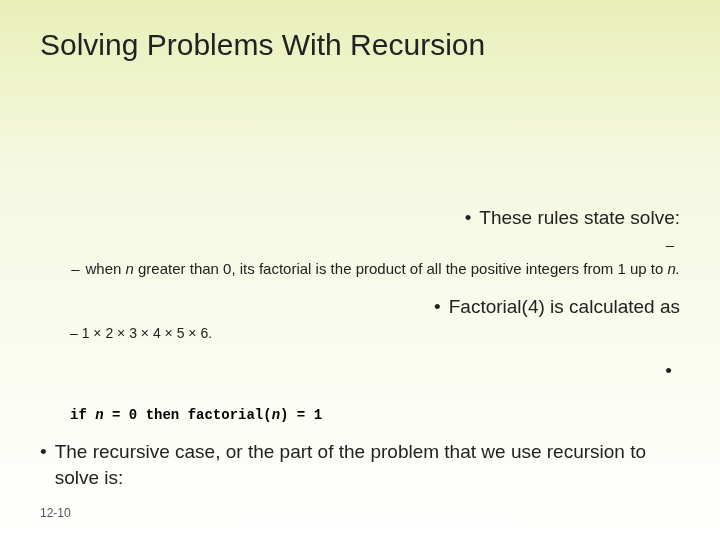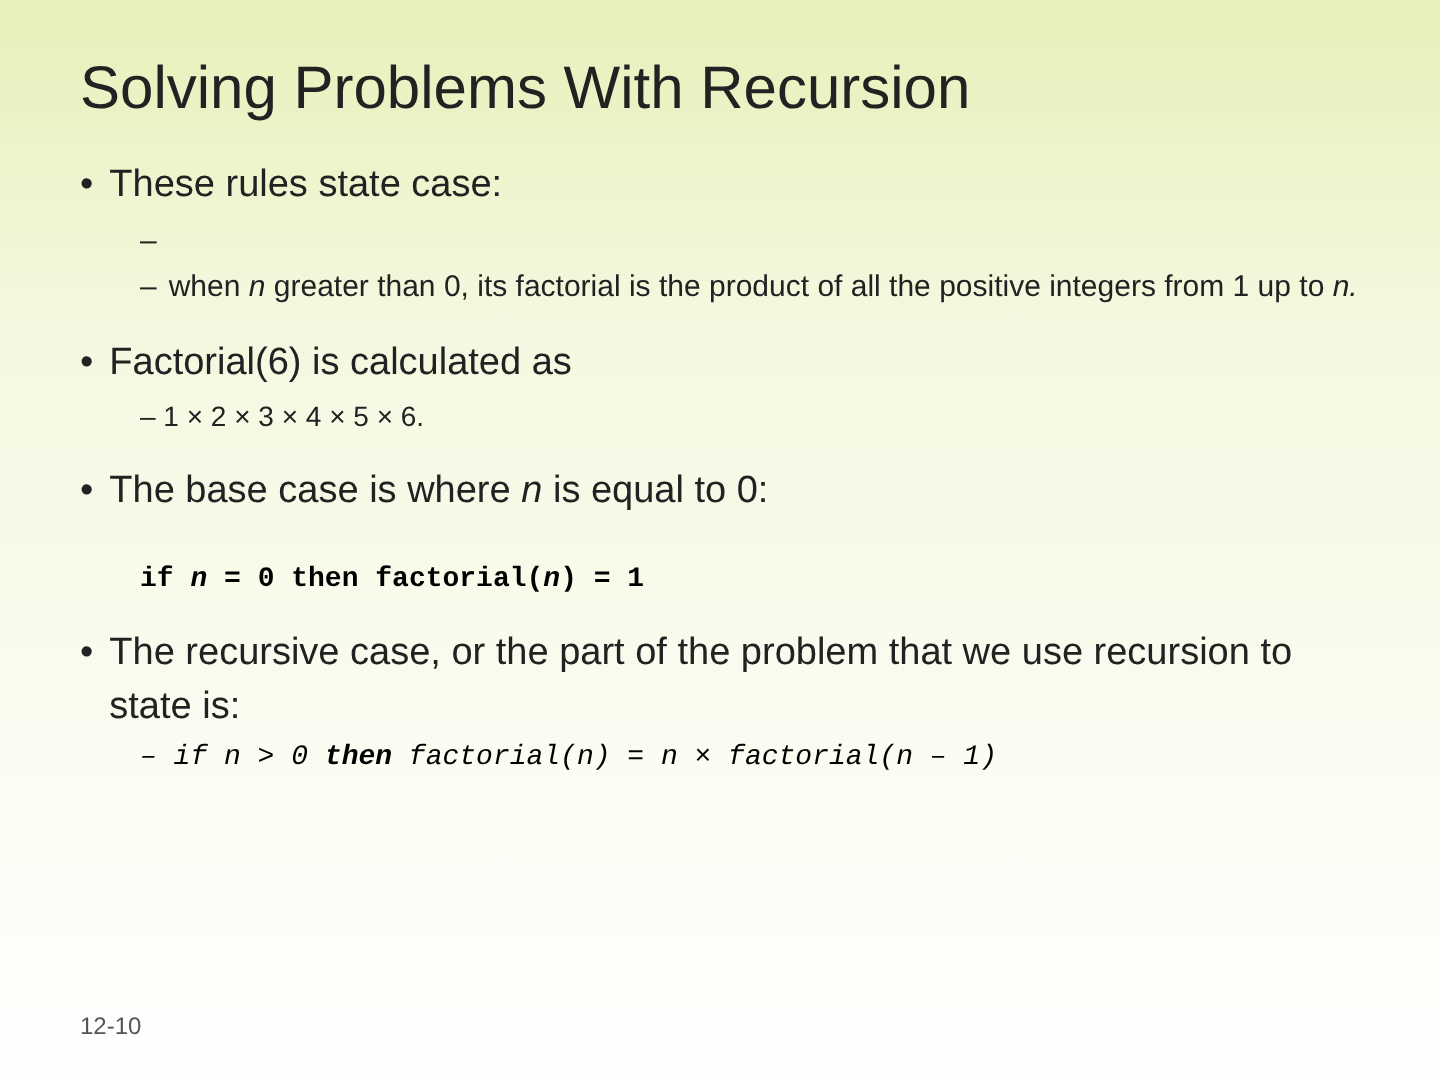--- a/index.html
+++ b/index.html
@@ -1,15 +1,15 @@
 <!DOCTYPE html>
 <html><head>
   <meta charset="utf-8">
   <style>
-    * { margin: 0; padding: 0; box-sizing: border-box; }
+    * { margin: 0; padding: 0; box-sizing: border-box; justify-content: flex-end; }
 
     body {
       width: 720px;
       height: 540px;
       overflow: hidden;
       font-family: Arial, sans-serif;
       background: #f0f4d8;
     }
 
     .slide {
@@ -128,60 +128,56 @@
 <body>
 
 <div class="slide">
   <h1 class="slide-title">Solving Problems With Recursion</h1>
 
   <div class="slide-content">
 
     <div class="bullet-item">
       <div class="bullet-main">
         <span class="bullet-dot">•</span>
-        <span class="bullet-text">These rules state case:</span>
+        <span class="bullet-text">These rules state solve:</span>
       </div>
       <div class="sub-bullets">
         <div class="sub-bullet-line">
           <span class="sub-dash">–</span>
         </div>
         <div class="sub-bullet-line">
           <span class="sub-dash">–</span>
           <span>when <span class="italic-n">n</span> greater than 0, its factorial is the product of all the positive integers from 1 up to <span class="italic-n">n.</span></span>
         </div>
       </div>
     </div>
 
     <div class="bullet-item">
       <div class="bullet-main">
         <span class="bullet-dot">•</span>
-        <span class="bullet-text bullet-large">Factorial(6) is calculated as</span>
+        <span class="bullet-text bullet-large">Factorial(4) is calculated as</span>
       </div>
       <div class="factorial-line">
         – 1 × 2 × 3 × 4 × 5 × 6.
       </div>
     </div>
 
     <div class="bullet-item">
       <div class="bullet-main">
         <span class="bullet-dot">•</span>
-        <span class="bullet-text">The base case is where <span class="italic-n">n</span> is equal to 0:</span>
       </div>
       <div class="code-block">
         if <span style="font-style:italic;">n</span> = 0 then factorial(<span style="font-style:italic;">n</span>) = 1
       </div>
     </div>
 
     <div class="bullet-item">
       <div class="bullet-main">
         <span class="bullet-dot">•</span>
-        <span class="bullet-text">The recursive case, or the part of the problem that we use recursion to state is:</span>
-      </div>
-      <div class="code-mono">
-        –  if n &gt; 0 <b>then</b> factorial(n) = n × factorial(n – 1)
+        <span class="bullet-text">The recursive case, or the part of the problem that we use recursion to solve is:</span>
       </div>
     </div>
 
   </div>
 
   <div class="footer">
     <span>12-10</span>
   </div>
 </div>
 

